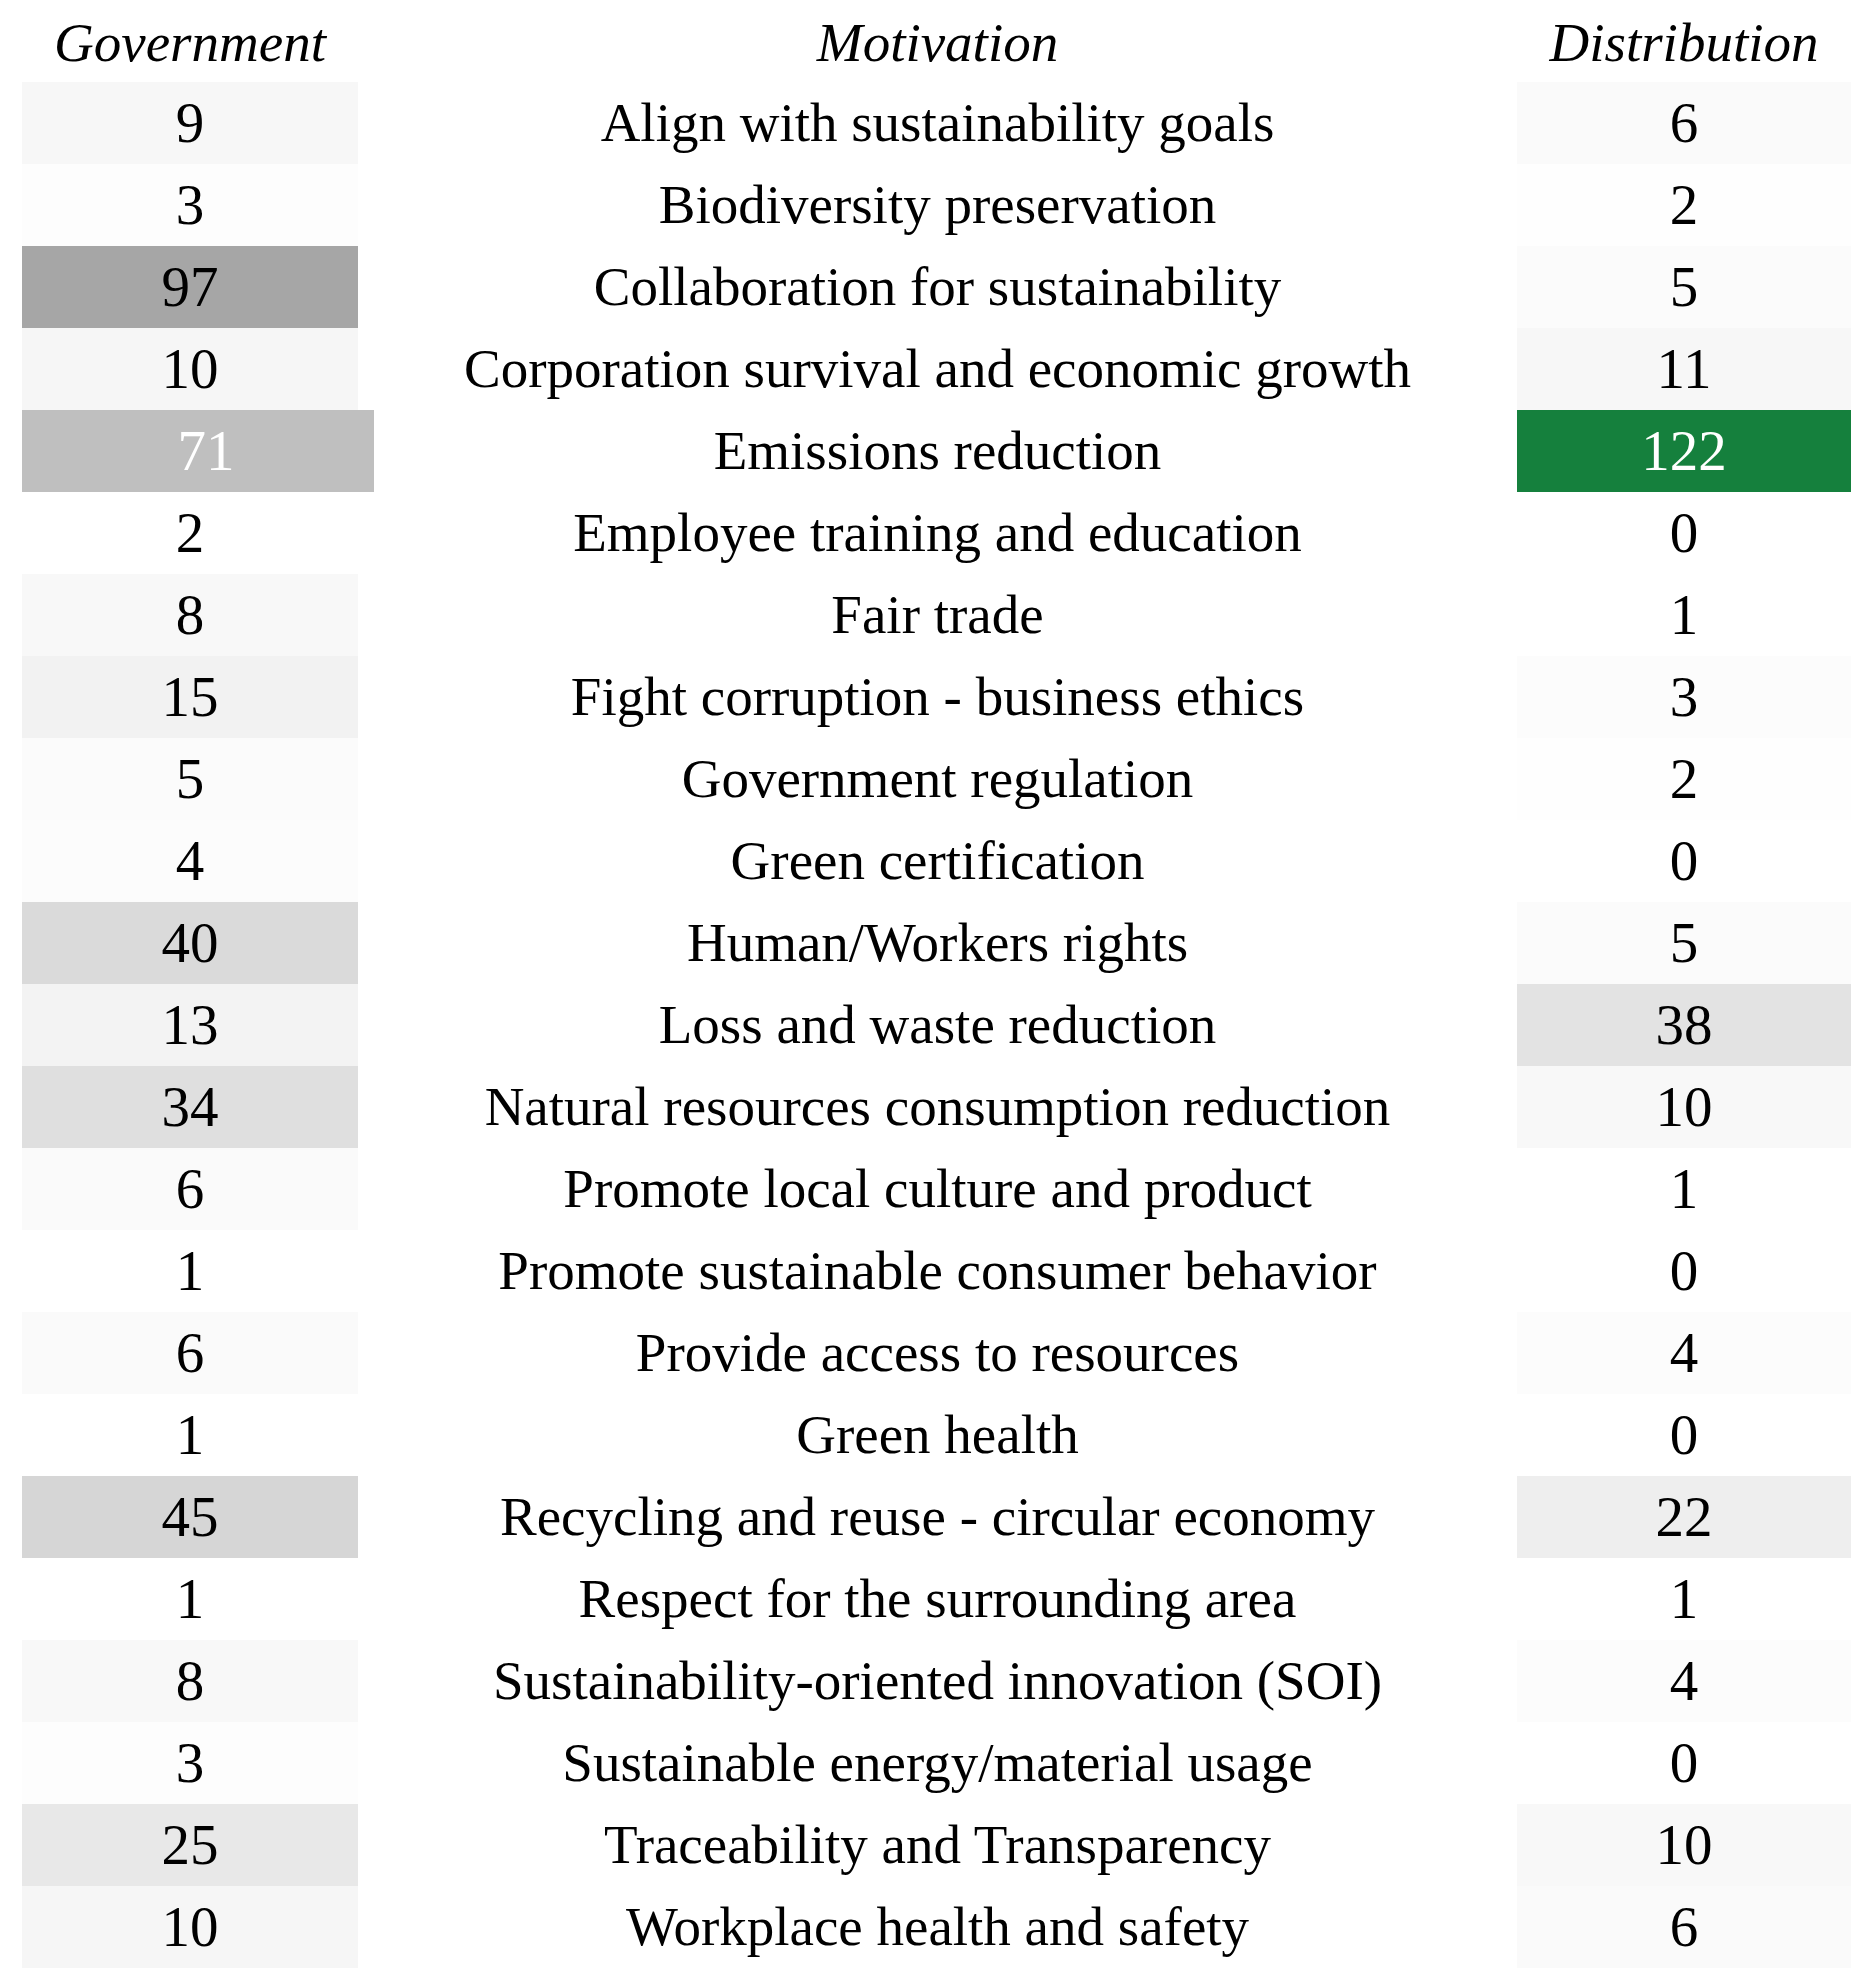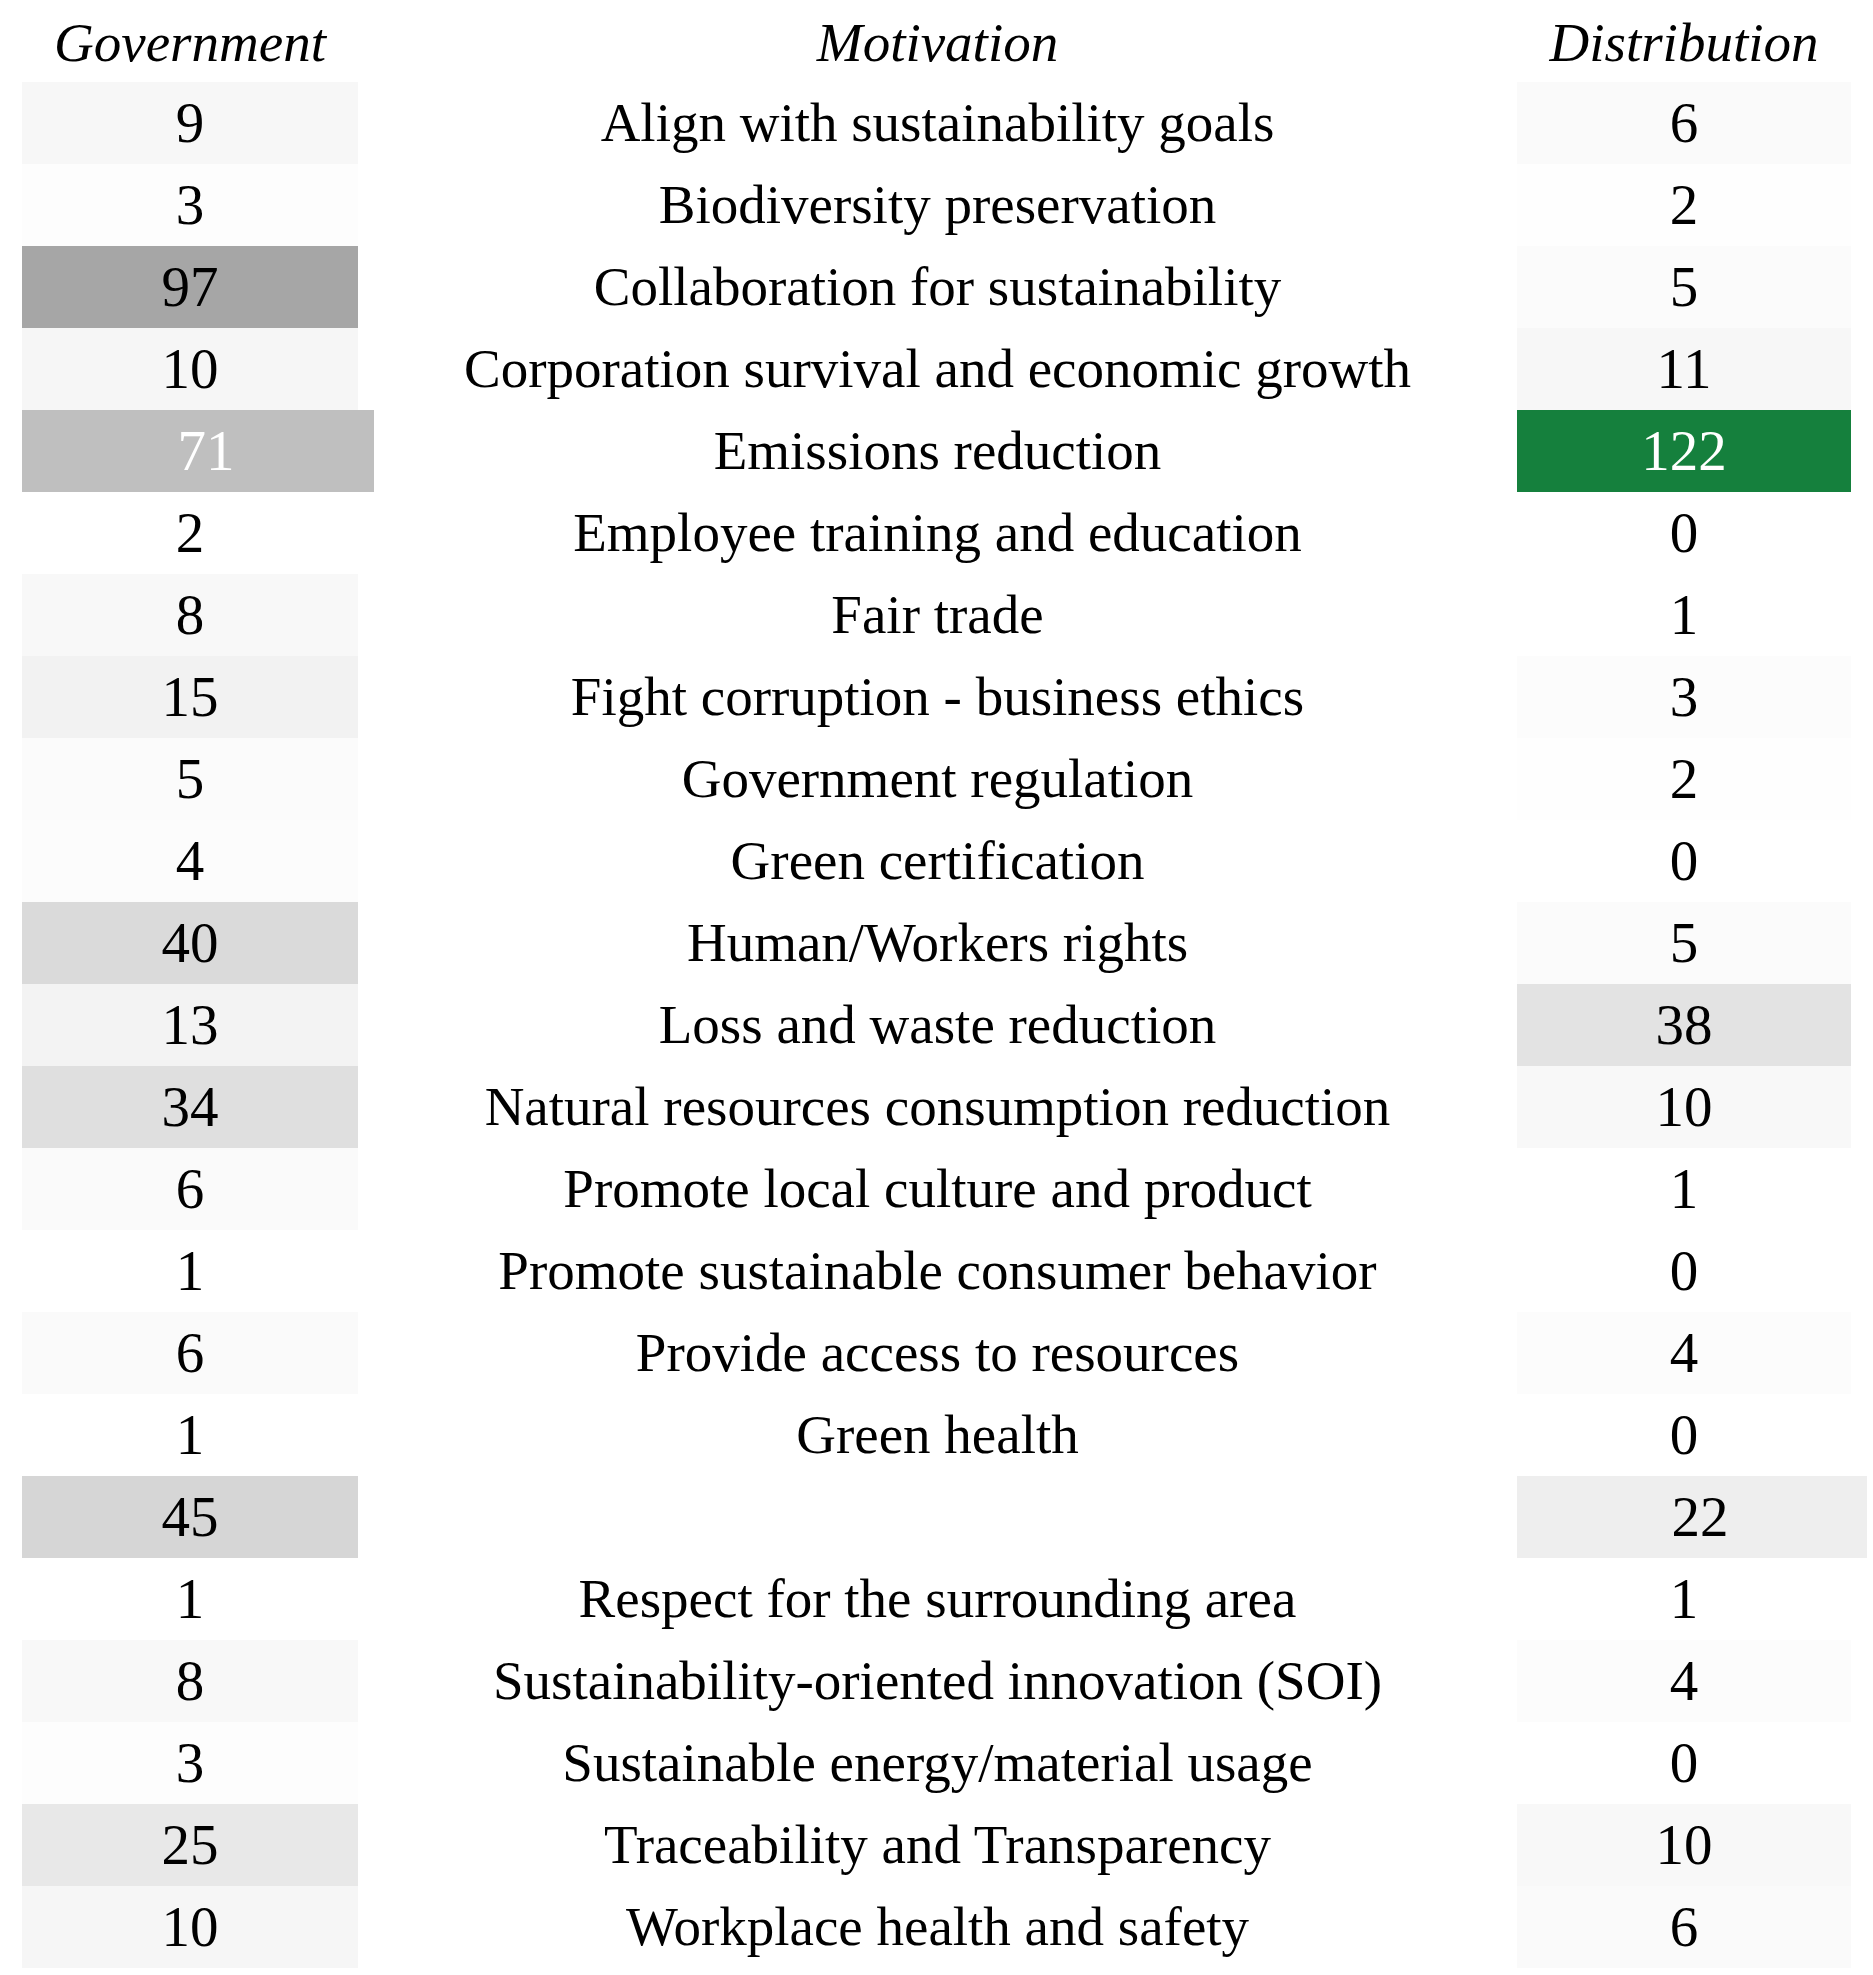--- a/index.html
+++ b/index.html
@@ -109,21 +109,22 @@
       <div class="cell c-mot">Provide access to resources</div>
       <div class="cell c-dist" style="background: rgb(252, 252, 252); color: rgb(0, 0, 0);">4</div>
     </div>
     <div class="row">
       <div class="cell c-proc" style="background: rgb(255, 255, 255); color: rgb(0, 0, 0);">1</div>
       <div class="cell c-mot">Green health</div>
       <div class="cell c-dist" style="background: rgb(255, 255, 255); color: rgb(0, 0, 0);">0</div>
     </div>
     <div class="row">
       <div class="cell c-proc" style="background: rgb(214, 214, 214); color: rgb(0, 0, 0);">45</div>
-      <div class="cell c-dist" style="background: rgb(238, 238, 238); color: rgb(0, 0, 0); padding-left: 16px;">22</div>
+      <div class="cell c-mot">Recycling and reuse - circular economy</div>
+      <div class="cell c-dist" style="background: rgb(238, 238, 238); color: rgb(0, 0, 0);">22</div>
     </div>
     <div class="row">
       <div class="cell c-proc" style="background: rgb(255, 255, 255); color: rgb(0, 0, 0);">1</div>
       <div class="cell c-mot">Respect for the surrounding area</div>
       <div class="cell c-dist" style="background: rgb(255, 255, 255); color: rgb(0, 0, 0);">1</div>
     </div>
     <div class="row">
       <div class="cell c-proc" style="background: rgb(248, 248, 248); color: rgb(0, 0, 0);">8</div>
       <div class="cell c-mot">Sustainability-oriented innovation (SOI)</div>
       <div class="cell c-dist" style="background: rgb(252, 252, 252); color: rgb(0, 0, 0);">4</div>

